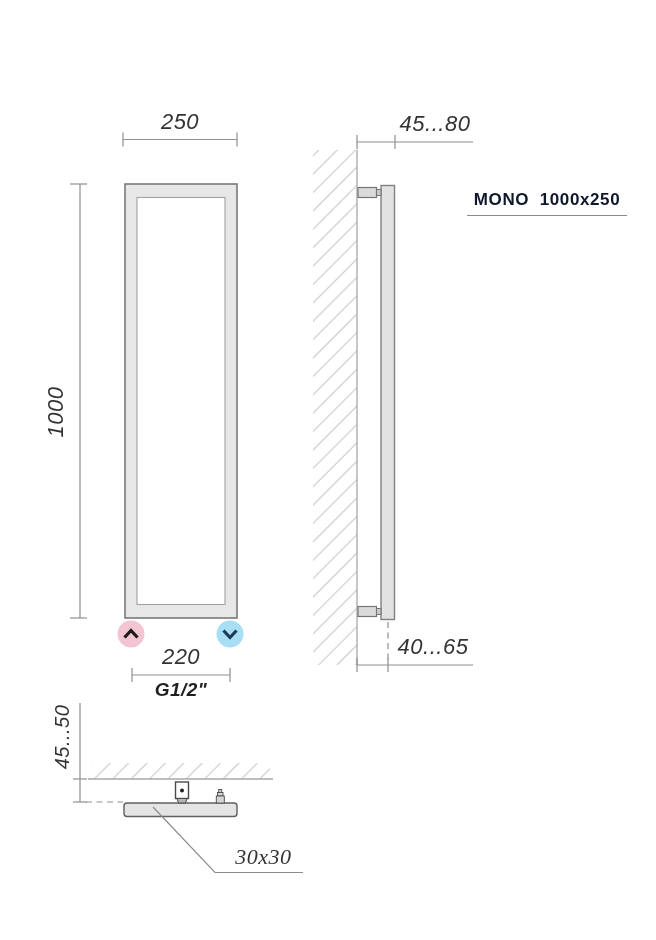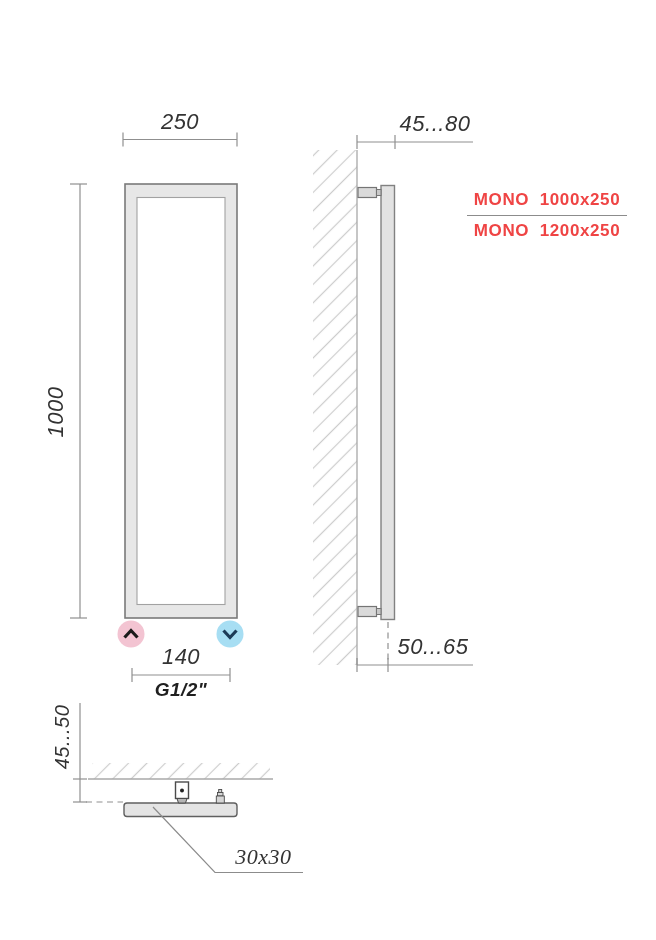--- a/index.html
+++ b/index.html
@@ -11,21 +11,21 @@
   .dim {
     position:absolute; font-style:italic; font-size:22px; line-height:1.05;
     color:#333333; text-align:center; letter-spacing:0.5px; white-space:nowrap;
   }
   .dim-rot { transform:rotate(-90deg); transform-origin:center; }
   .thread {
     position:absolute; font-style:italic; font-weight:700; font-size:19px;
     color:#1f1f1f; text-align:center; letter-spacing:0.5px;
   }
   .model {
-    position:absolute; font-size:17px; font-weight:700; color:#ef4444;
+    position:absolute; font-size:17px; font-weight:700; color:#0f172a;
     text-align:center; letter-spacing:0.6px; white-space:pre; line-height:1.1;
   }
 </style>
 </head>
 <body>
 
 <div class="canvas">
 
   <svg class="linework" width="656" height="940" viewBox="0 0 656 940" xmlns="http://www.w3.org/2000/svg">
     <defs>
@@ -121,29 +121,28 @@
       </g>
 
       <polyline points="153,807 215,872.5 303,872.5" fill="none" stroke="#8c8c8c" stroke-width="1.2"></polyline>
     </g>
   </svg>
 
   <div class="dim" style="left:123px; top:110px; width:114px;">250</div>
 
   <div class="dim dim-rot" style="left:17px; top:399px; width:80px; height:26px;">1000</div>
 
-  <div class="dim" style="left:132px; top:645px; width:98px;">140</div>
+  <div class="dim" style="left:132px; top:645px; width:98px;">220</div>
 
   <div class="thread" style="left:125px; top:679px; width:112px;">G1/2"</div>
 
   <div class="dim" style="left:393px; top:112px; width:84px;">45...80</div>
 
-  <div class="dim" style="left:391px; top:635px; width:84px;">50...65</div>
+  <div class="dim" style="left:391px; top:635px; width:84px;">40...65</div>
 
   <div class="model" style="left:462px; top:191px; width:170px;">MONO  1000x250</div>
 
-  <div class="model" style="left:462px; top:222px; width:170px;">MONO  1200x250</div>
 
   <div class="dim dim-rot" style="left:23px; top:724px; width:84px; height:26px; font-size:20px;">45...50</div>
 
   <div class="dim" style="left:216px; top:845px; width:95px;font-family:Liberation Serif, serif;">30x30</div>
 
 </div>
 
 </body></html>

